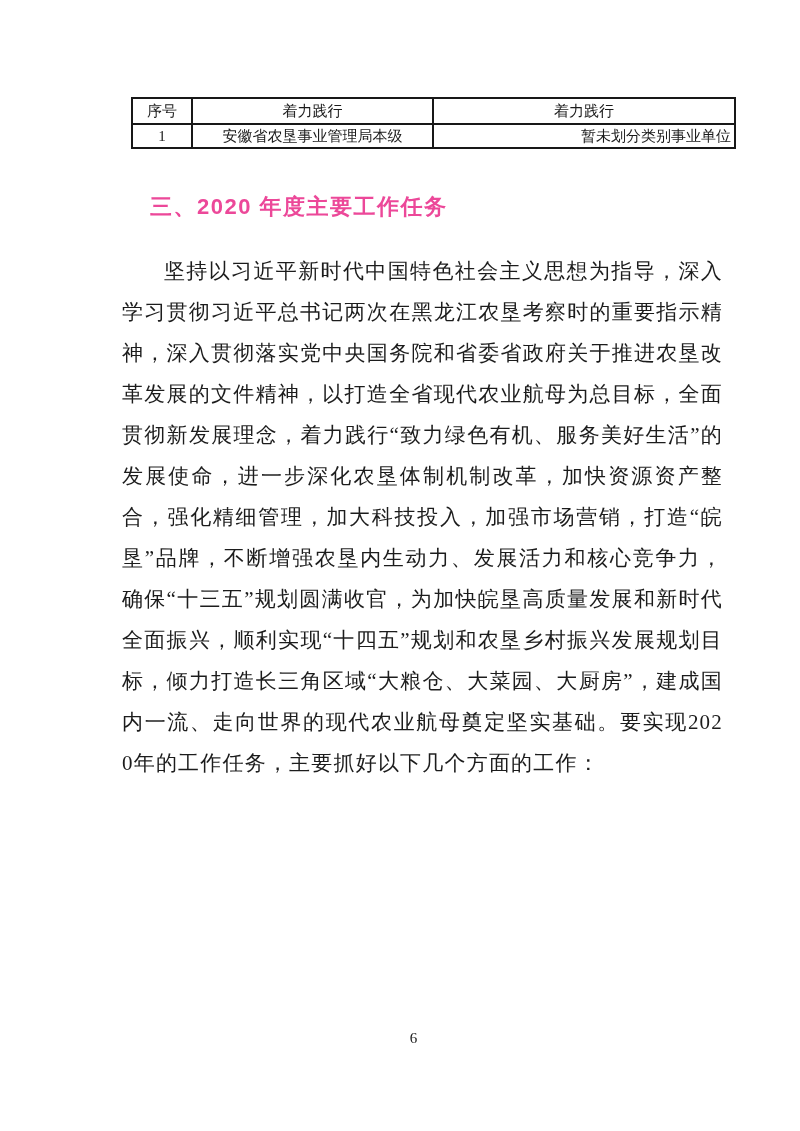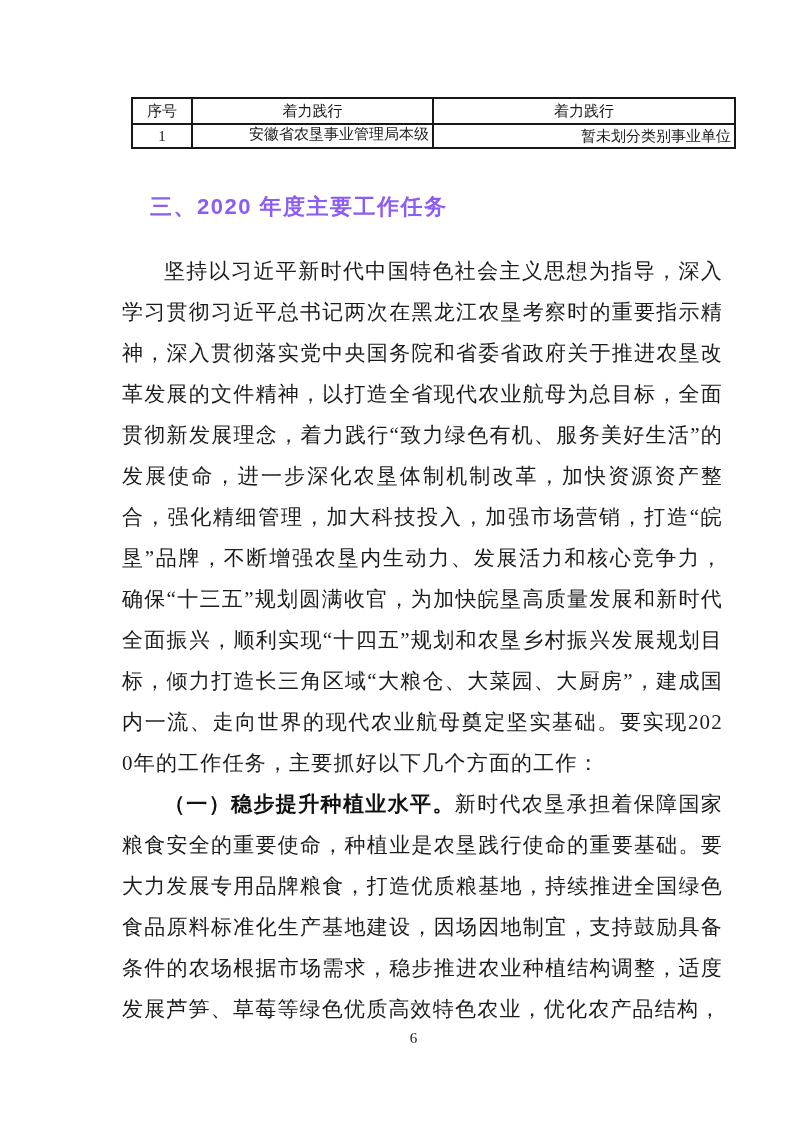--- a/index.html
+++ b/index.html
@@ -29,37 +29,37 @@
     font-size: 15px;
     font-weight: normal;
     line-height: 20px;
     padding: 1px 3px;
     overflow: hidden;
     white-space: nowrap;
   }
   table.unit-table th { height: 22px; text-align: center; }
   table.unit-table td { height: 19px; }
   .cell-center { text-align: center; }
-  .cell-left   { text-align: right; padding-left: 8px; font-family: Liberation Mono, monospace; }
+  .cell-left   { text-align: center; padding-left: 8px; }
   .cell-left-tight { text-align: right; padding-left: 2px; }
 
   
   .section-heading {
     position: absolute;
     top: 186px;
     left: 113px;
     width: 601px;
     margin: 0;
     font-family: "Liberation Sans", "DejaVu Sans", sans-serif;
     font-size: 22px;
     font-weight: bold;
     letter-spacing: 1.5px;
     line-height: 41px;
     text-indent: 37px;
-    color: #8b5cf6;
+    color: #ec4899;
   }
 
   
   .body-par {
     position: absolute;
     left: 118px;
     width: 601px;
     margin: 4px;
     font-size: 21px;
     line-height: 41px;
@@ -109,17 +109,16 @@
         <td class="cell-left">安徽省农垦事业管理局本级</td>
         <td class="cell-left-tight">暂未划分类别事业单位</td>
       </tr>
     </tbody>
   </table>
 
   <h2 class="section-heading">三、2020 年度主要工作任务</h2>
 
   <p class="body-par par-1">坚持以习近平新时代中国特色社会主义思想为指导，深入学习贯彻习近平总书记两次在黑龙江农垦考察时的重要指示精神，深入贯彻落实党中央国务院和省委省政府关于推进农垦改革发展的文件精神，以打造全省现代农业航母为总目标，全面贯彻新发展理念，着力践行“致力绿色有机、服务美好生活”的发展使命，进一步深化农垦体制机制改革，加快资源资产整合，强化精细管理，加大科技投入，加强市场营销，打造“皖垦”品牌，不断增强农垦内生动力、发展活力和核心竞争力，确保“十三五”规划圆满收官，为加快皖垦高质量发展和新时代全面振兴，顺利实现“十四五”规划和农垦乡村振兴发展规划目标，倾力打造长三角区域“大粮仓、大菜园、大厨房”，建成国内一流、走向世界的现代农业航母奠定坚实基础。要实现2020年的工作任务，主要抓好以下几个方面的工作：</p>
 
-  <p class="body-par par-2"><b class="par-lead">（一）稳步提升种植业水平。</b><span>新时代农垦承担着保障国家粮食安全的重要使命，种植业是农垦践行使命的重要基础。要大力发展专用品牌粮食，打造优质粮基地，持续推进全国绿色食品原料标准化生产基地建设，因场因地制宜，支持鼓励具备条件的农场根据市场需求，稳步推进农业种植结构调整，适度发展芦笋、草莓等绿色优质高效特色农业，优化农产品结构，</span></p>
 
   <div class="page-number">6</div>
 
 </div>
 
 </body></html>

